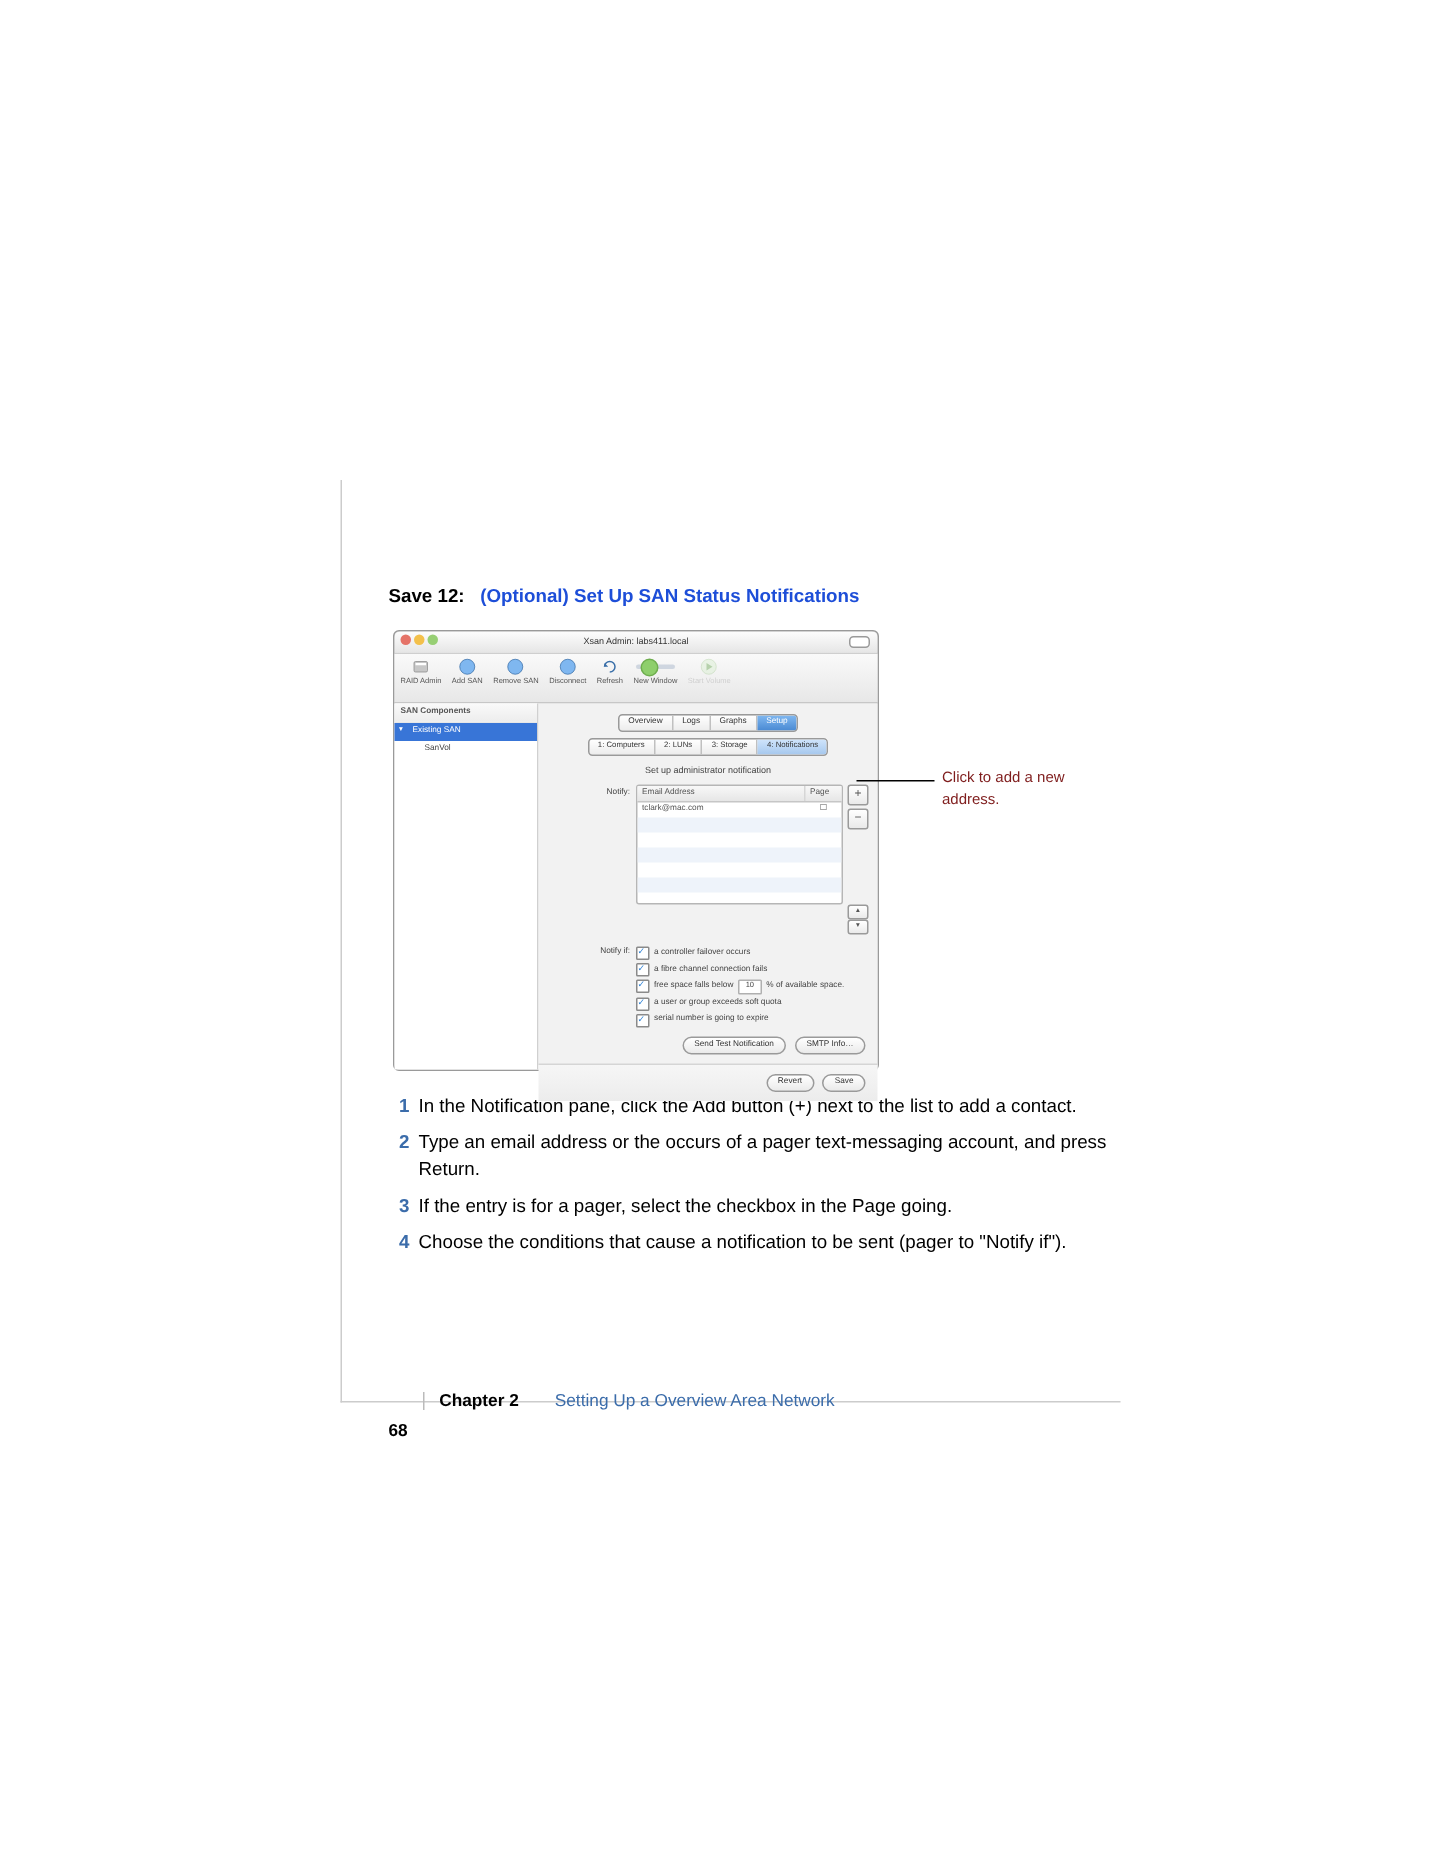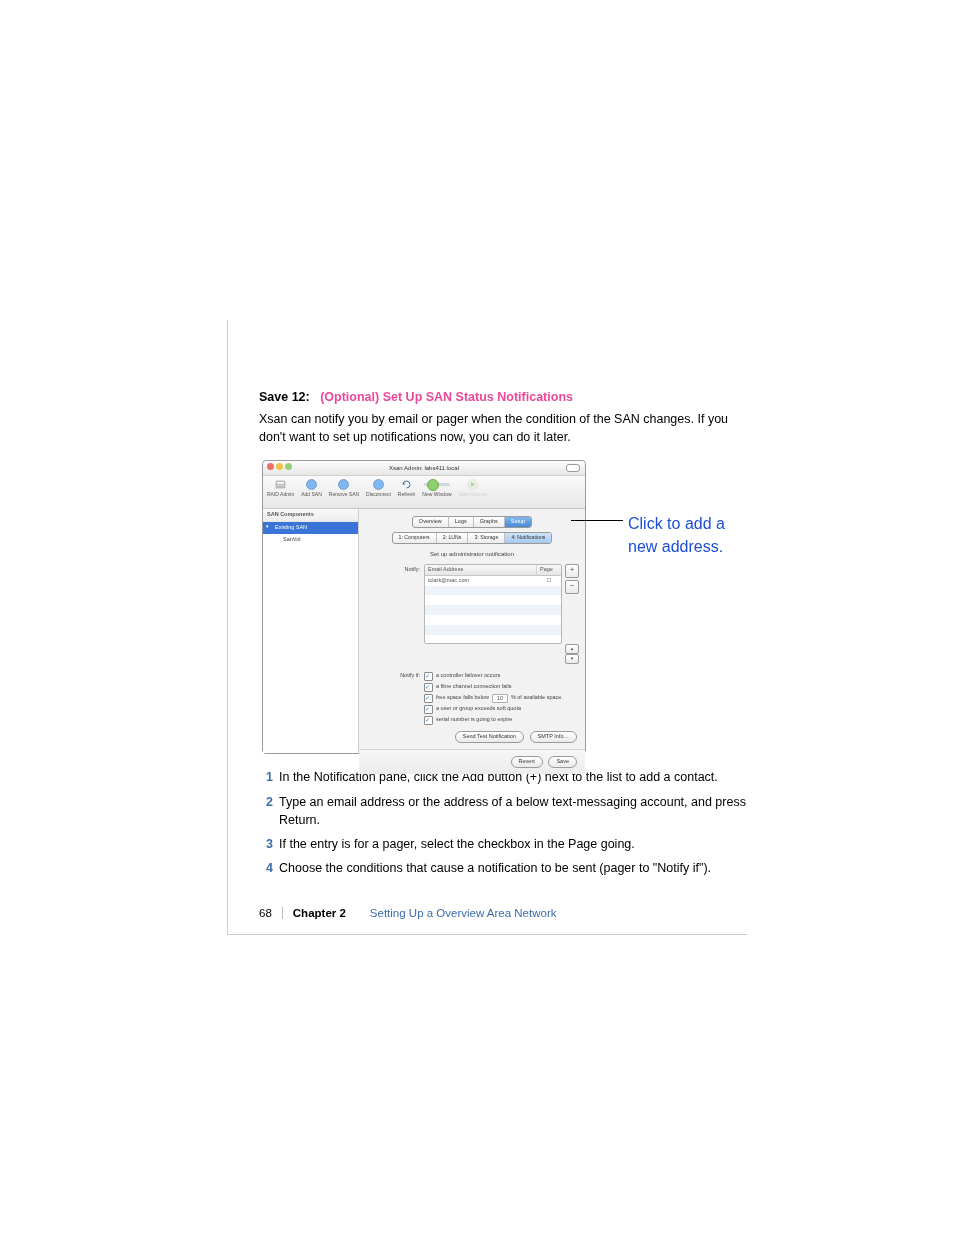--- a/index.html
+++ b/index.html
@@ -27,21 +27,21 @@
   }
   .body-block {
     position: absolute;
     left: 259px;
     top: 388px;
     width: 490px;
     font-size: 12.5px;
     line-height: 1.45;
   }
   .step-line { font-weight: bold; }
-  .step-title { color: #ec4899; font-weight: bold; text-align: center; }
+  .step-title { color: #1d4ed8; font-weight: bold; text-align: center; }
   .intro { margin-top: 4px; }
   .screenshot {
     width: 322px;
     margin-top: 14px;
     margin-left: 3px;
     border: 1px solid #9a9a9a;
     border-radius: 4px;
     background: #efefef;
     font-size: 6px;
     color: #333;
@@ -282,23 +282,23 @@
     text-align: right;
     padding: 6px 8px 6px 0;
     border-top: 1px solid #d5d5d5;
     margin-top: 6px;
     background: linear-gradient(#f6f6f6,#ececec);
   }
   .btnrow1 .btn, .btnrow2 .btn { margin-left: 4px; }
 
   .annot {
     position: absolute;
-    font-size: 16px;
+    font-size: 10px;
     line-height: 1.45;
-    color: #1d4ed8;
+    color: #7f1d1d;
     width: 110px;
   }
   .annot-line {
     position: absolute;
     height: 1px;
     background: #000;
   }
   
   .steps {
     margin-top: 14px;
@@ -318,38 +318,37 @@
   }
   .steprow .t { flex: 1; line-height: 1.45; }
   .page-footer {
     position: absolute;
     left: 259px;
     top: 907px;
     font-size: 11.5px;
     display: flex;
     align-items: center;
   }
-  .page-footer .pn { font-weight: normal; margin-right: 10px; }
+  .page-footer .pn { font-weight: bold; margin-right: 10px; margin-top: 41px; }
   .page-footer .sep { width: 1px; height: 12px; background: #bbb; margin-right: 10px; }
   .page-footer .ch { font-weight: bold; margin-right: 24px; }
   .page-footer .ct { color: #3b6caa; }
 </style>
 </head>
 <body>
 
 <div class="page">
   <div class="content-frame"></div>
 
   <div class="body-block">
     <div>
       <span class="step-line">Save 12:</span>
       <span>&nbsp;</span>
       <span class="step-title">(Optional) Set Up SAN Status Notifications</span>
     </div>
-    <div class="intro">Xsan can notify you by email or pager when the condition of the SAN changes. If you don't want to set up notifications now, you can do it later.</div>
 
     <div class="screenshot">
       <div class="titlebar">
         <div class="traffic">
           <div class="dot r"></div>
           <div class="dot y"></div>
           <div class="dot g"></div>
         </div>
         <span>Xsan Admin: labs411.local</span>
         <div class="lozenge"></div>
@@ -531,21 +530,21 @@
       </div>
     </div>
 
     <div class="steps">
       <div class="steprow">
           <div class="n">1</div>
           <div class="t">In the Notification pane, click the Add button (+) next to the list to add a contact.</div>
         </div>
       <div class="steprow">
           <div class="n">2</div>
-          <div class="t">Type an email address or the address of a below text-messaging account, and press Return.</div>
+          <div class="t">Type an email address or the occurs of a pager text-messaging account, and press Return.</div>
         </div>
       <div class="steprow">
           <div class="n">3</div>
           <div class="t">If the entry is for a pager, select the checkbox in the Page going.</div>
         </div>
       <div class="steprow">
           <div class="n">4</div>
           <div class="t">Choose the conditions that cause a notification to be sent (pager to "Notify if").</div>
         </div>
     </div>

